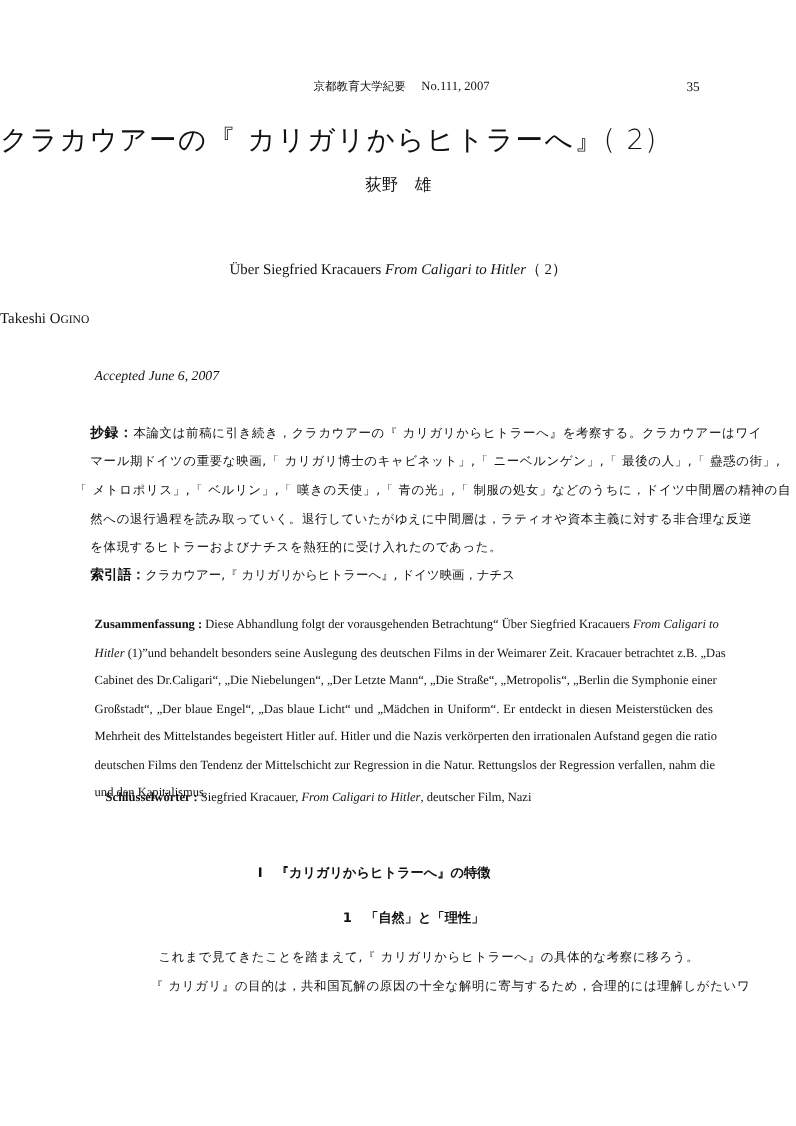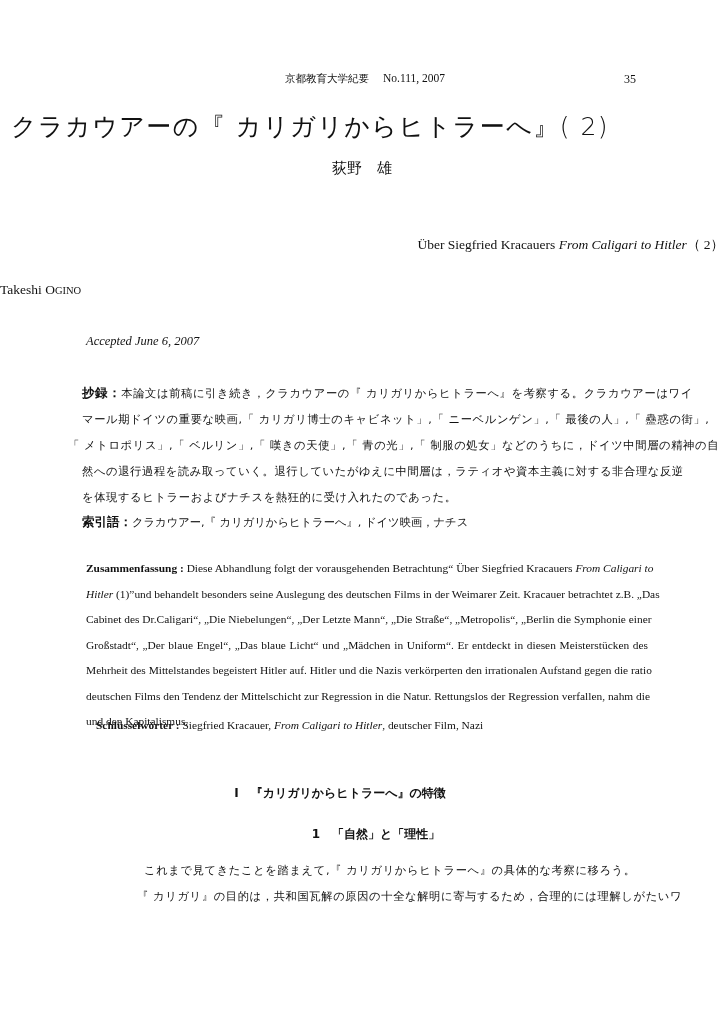--- a/index.html
+++ b/index.html
@@ -22,37 +22,36 @@
       white-space: nowrap;
     }
     .header-journal .jp { font-family: "DejaVu Sans", sans-serif; font-size: 10.5px; }
     .header-journal .num { margin-left: 14px; }
     .page-number {
       left: 624px; top: 72px;
       font-size: 12px;
     }
     .title {
       left: 0; width: 620px; top: 110px;
-      text-align: center;
       font-family: "DejaVu Sans", sans-serif;
       font-size: 25px;
       letter-spacing: 1.5px;
       font-weight: 300;
       white-space: nowrap;
     }
     .author-jp {
       left: 0; width: 724px; top: 159px;
       text-align: center;
       font-family: "DejaVu Sans", sans-serif;
       font-size: 15px;
       word-spacing: 10px;
     }
     .subtitle-de {
       left: 0; width: 724px; top: 236px;
-      text-align: right;
+      text-align: center;
       font-size: 13.5px;
       white-space: nowrap;
     }
     .subtitle-de i { font-style: italic; }
     .author-en {
       left: 0; width: 724px; top: 282px;
       text-align: left;
       font-size: 13.5px;
     }
     .author-en .sc { font-size: 10.5px; }

